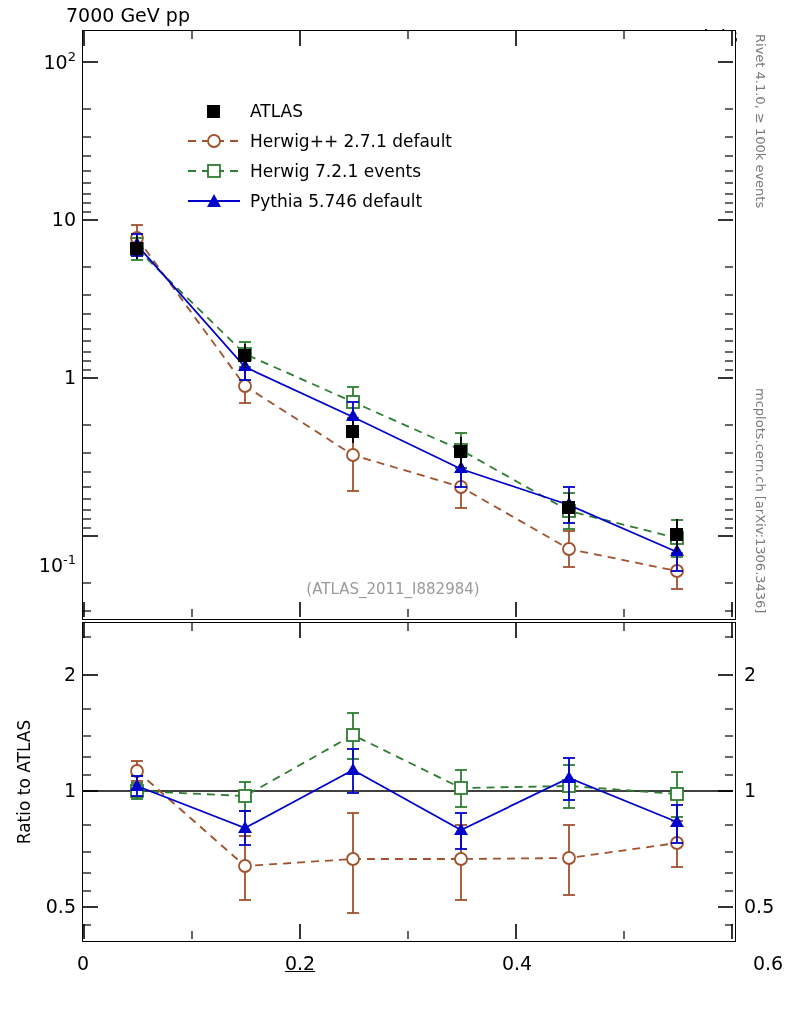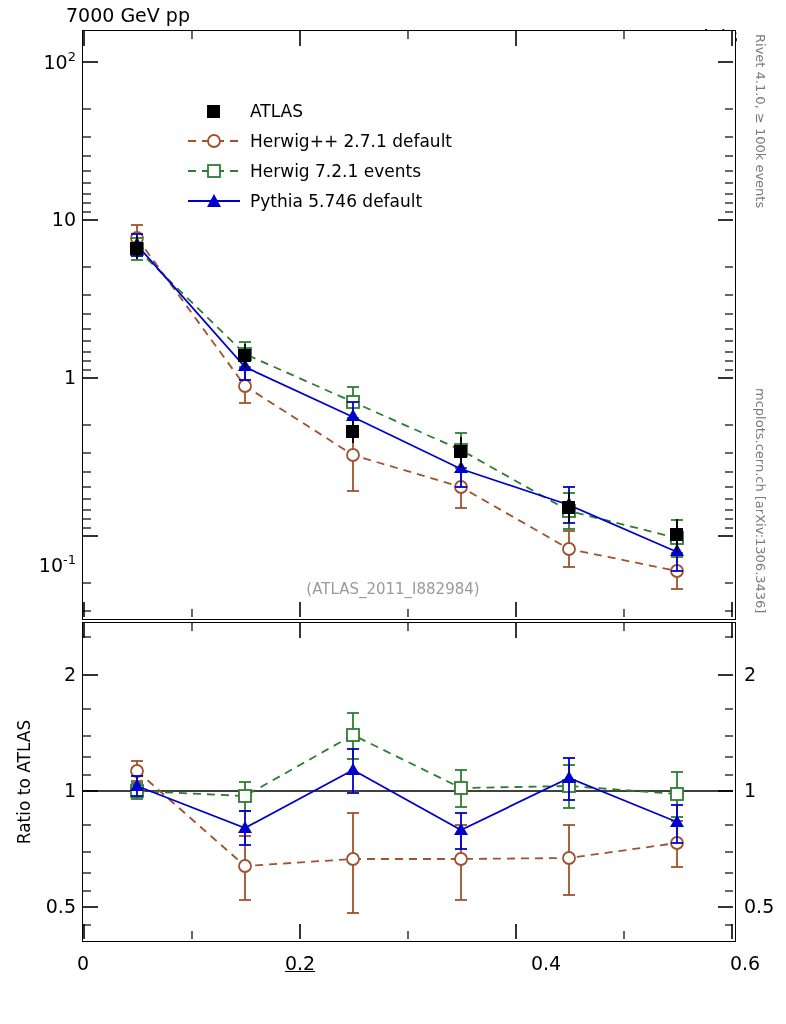--- a/index.html
+++ b/index.html
@@ -559,17 +559,17 @@
     <div class="ylab-right" style="top:674px;">2</div>
     <div class="ylab-right" style="top:790px;">1</div>
     <div class="ylab-right" style="top:906px;">0.5</div>
   </div>
 
   <div class="abs" id="ratio-ytitle">Ratio to ATLAS</div>
 
   <div class="abs" style="left:0; top:952px; width:786px; height:30px;">
     <div class="xlab" style="left:83px;">0</div>
     <div class="xlab" style="left:300px;text-decoration:underline;">0.2</div>
-    <div class="xlab" style="left:517px;margin-left:29px;">0.4</div>
-    <div class="xlab" style="left:745px;text-align:center;">0.6</div>
+    <div class="xlab" style="left:517px;">0.4</div>
+    <div class="xlab" style="left:768px;text-align:center;">0.6</div>
   </div>
 
 </div>
 
 </body></html>

